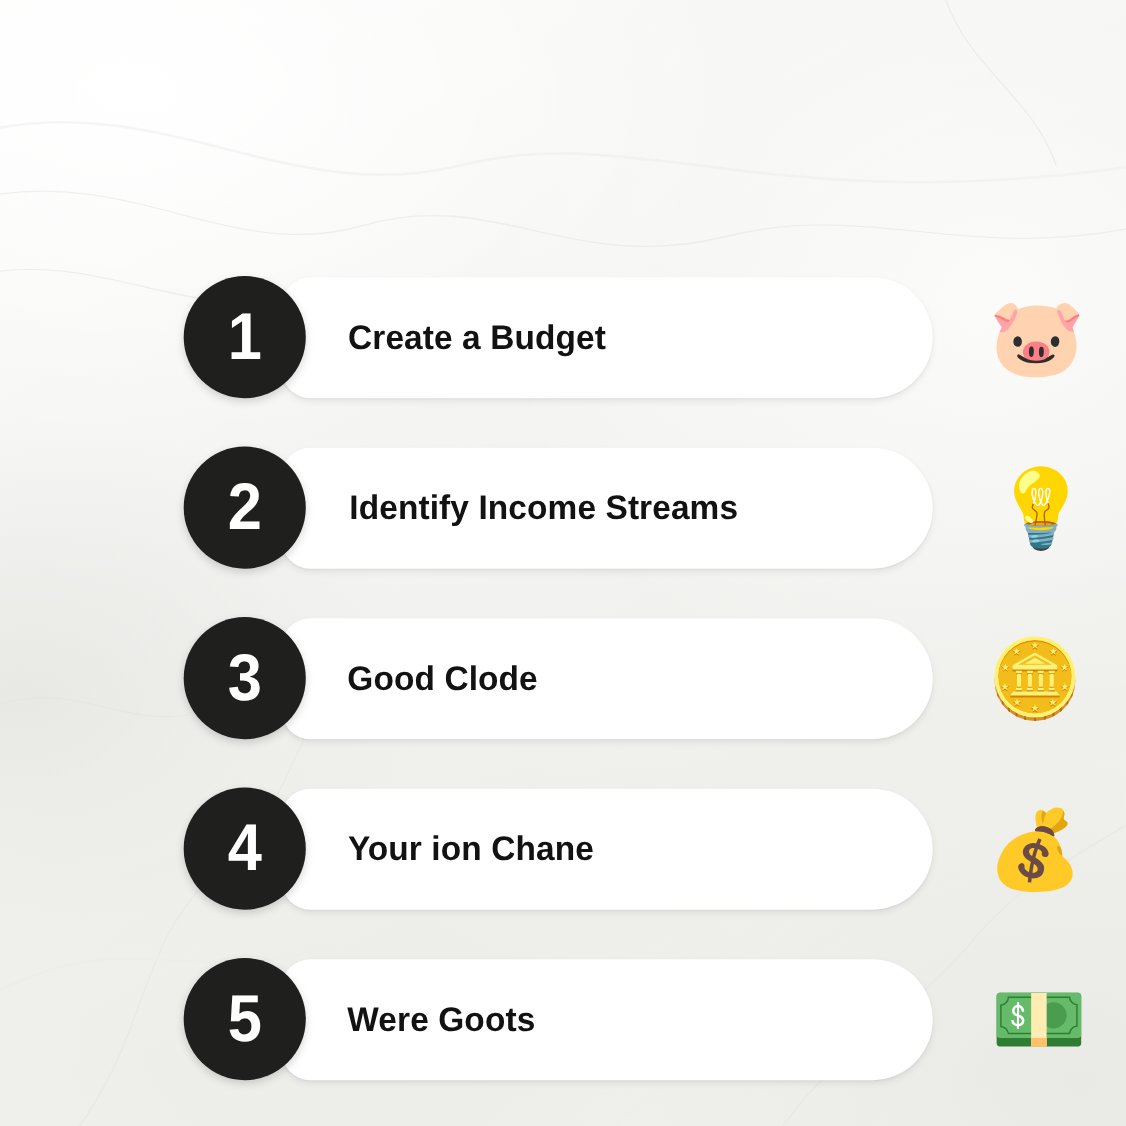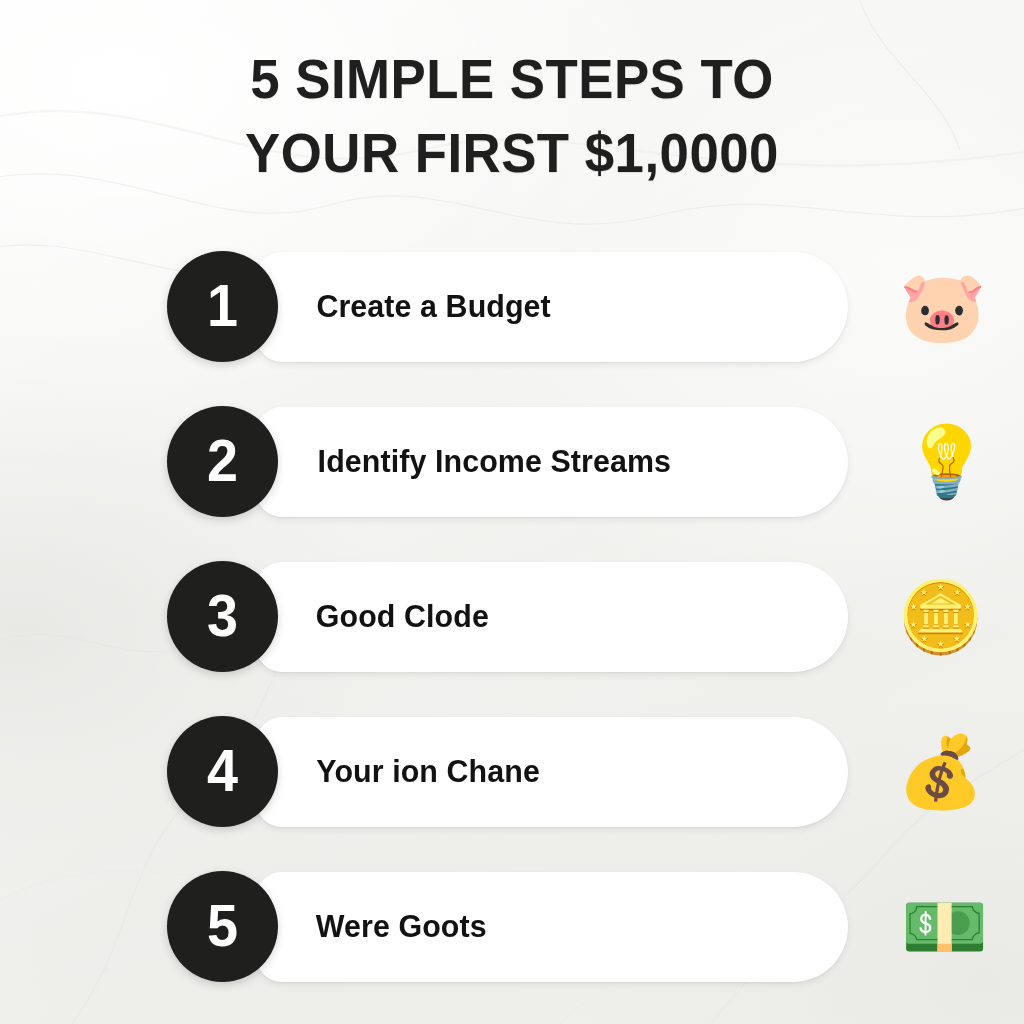--- a/index.html
+++ b/index.html
@@ -165,24 +165,20 @@
       <path d="M860,0 C880,60 940,90 960,150"></path>
       <path d="M0,640 C70,620 110,660 170,650"></path>
     </g>
     <g fill="none" stroke="#ededea" stroke-width="2.4" stroke-linecap="round">
       <path d="M-20,120 C150,80 260,190 420,150 C580,110 700,200 1040,150"></path>
       <path d="M0,900 C120,840 180,900 300,860"></path>
       <path d="M560,1024 C620,960 690,960 740,900"></path>
     </g>
   </svg>
 
-  <div class="title-block">
-    <span class="title-line">5 SIMPLE STEPS TO</span>
-    <span class="title-line">YOUR FIRST $1,0000</span>
-  </div>
 
   <div class="steps">
 
     <div class="step-row">
       <div class="card"></div>
       <div class="step-label">Create a Budget</div>
       <div class="step-emoji em-1">🐷</div>
       <div class="num-badge">
         <span class="num">1</span>
       </div>

